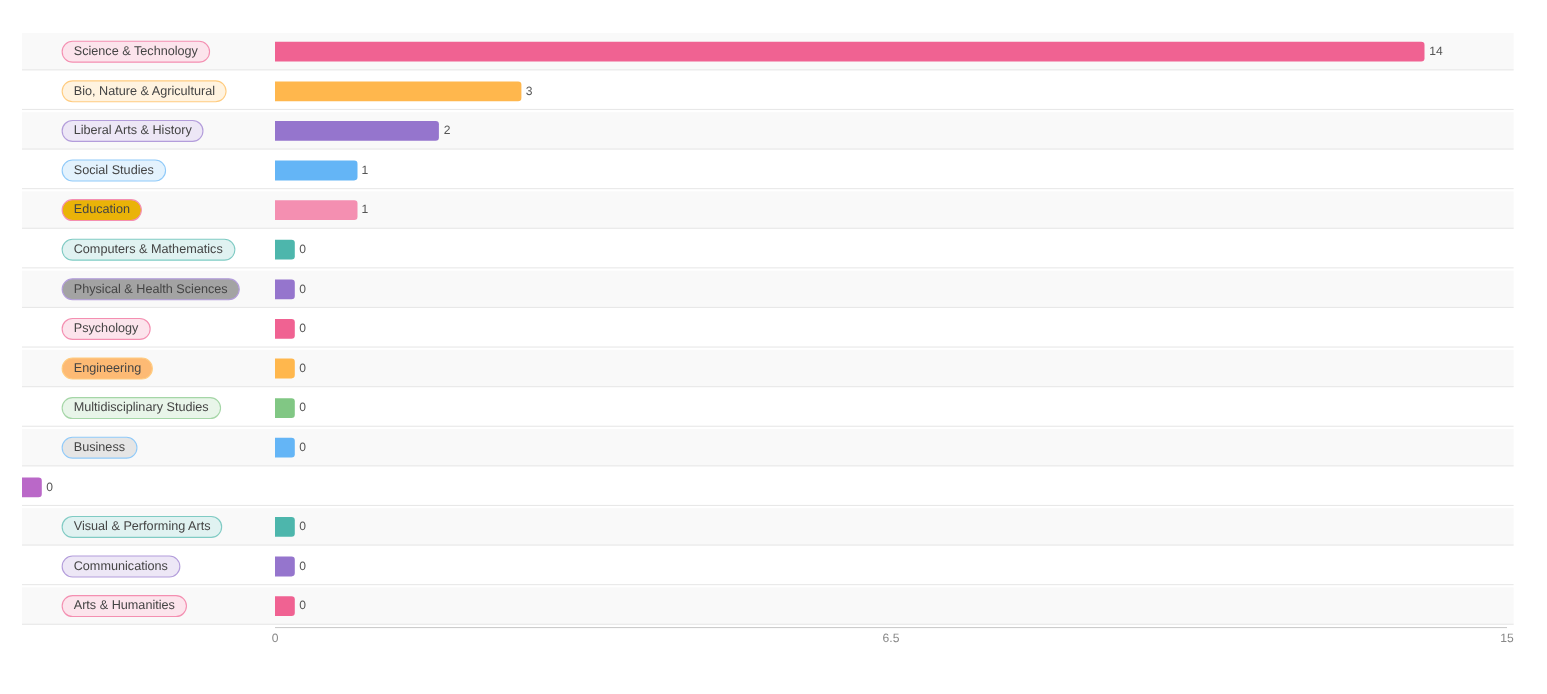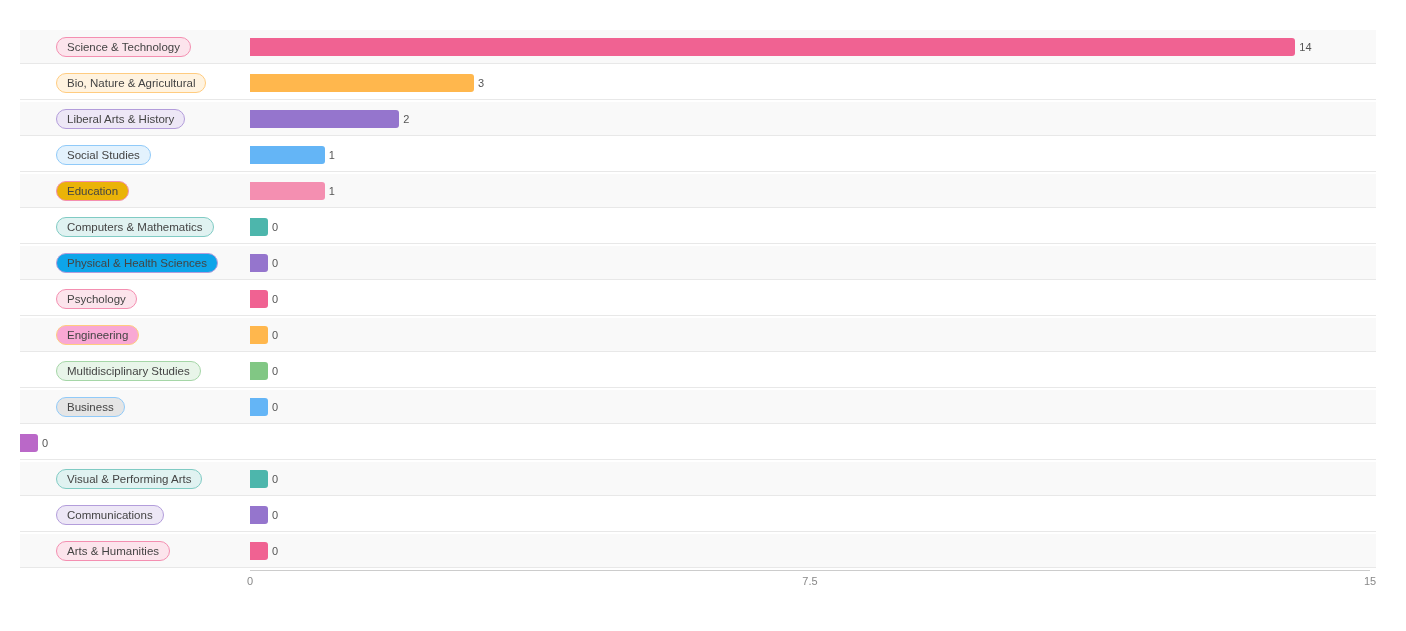--- a/index.html
+++ b/index.html
@@ -161,41 +161,41 @@
         <span class="pill" style="background: rgb(224, 242, 241); border: 1px solid rgb(128, 203, 196);">Computers &amp; Mathematics</span>
       </div>
       <div class="bar-container">
         <div class="bar" style="background: rgb(77, 182, 172); width: 18px;">
           <span class="bar-value">0</span>
         </div>
       </div>
     </div>
     <div class="bar-row">
       <div class="label-pill">
-        <span class="pill" style="background: #0ea5e9; border: 1px solid rgb(179, 157, 219); text-align: right;">Physical &amp; Health Sciences</span>
+        <span class="pill" style="background: #a3a3a3; border: 1px solid rgb(179, 157, 219); text-align: right;">Physical &amp; Health Sciences</span>
       </div>
       <div class="bar-container">
         <div class="bar" style="background: rgb(149, 117, 205); width: 18px;">
           <span class="bar-value">0</span>
         </div>
       </div>
     </div>
     <div class="bar-row">
       <div class="label-pill">
         <span class="pill" style="background: rgb(252, 228, 236); border: 1px solid rgb(244, 143, 177);">Psychology</span>
       </div>
       <div class="bar-container">
         <div class="bar" style="background: rgb(240, 98, 146); width: 18px;">
           <span class="bar-value">0</span>
         </div>
       </div>
     </div>
     <div class="bar-row">
       <div class="label-pill">
-        <span class="pill" style="background: #f9a8d4; border: 1px solid rgb(255, 204, 128);">Engineering</span>
+        <span class="pill" style="background: #fdba74; border: 1px solid rgb(255, 204, 128);">Engineering</span>
       </div>
       <div class="bar-container">
         <div class="bar" style="background: rgb(255, 183, 77); width: 18px;">
           <span class="bar-value">0</span>
         </div>
       </div>
     </div>
     <div class="bar-row">
       <div class="label-pill">
         <span class="pill" style="background: rgb(232, 245, 233); border: 1px solid rgb(165, 214, 167);">Multidisciplinary Studies</span>
@@ -251,15 +251,15 @@
         <div class="bar" style="background: rgb(240, 98, 146); width: 18px;">
           <span class="bar-value">0</span>
         </div>
       </div>
     </div>
   </div>
 
 <div class="x-axis" id="x-axis" style="position: relative; margin-left: 230px; width: 1120px; display: block; padding-top: 4px; border-top: 1px solid rgb(204, 204, 204); margin-top: 2px; height: 20px;">
 
 <span class="x-tick" style="position: absolute; left: 0px; transform: translateX(-50%);">0</span>
-    <span class="x-tick" style="position: absolute; left: 560px; transform: translateX(-50%);">7.5</span>
+    <span class="x-tick" style="position: absolute; left: 560px; transform: translateX(-50%);">6.5</span>
     <span class="x-tick" style="position: absolute; left: 1120px; transform: translateX(-50%);">15</span>
   </div>
 
 </body></html>

